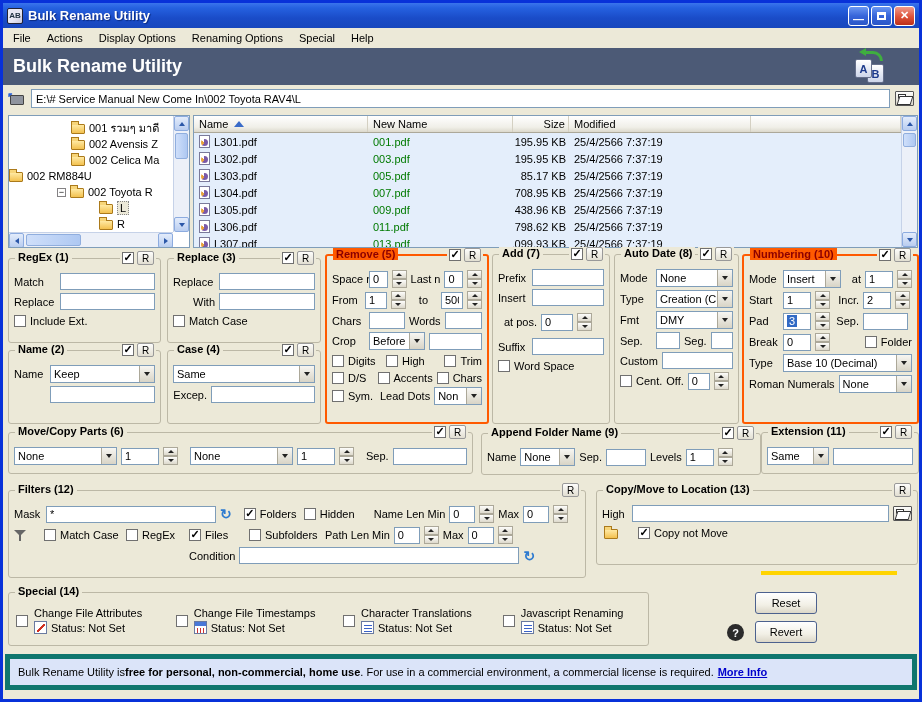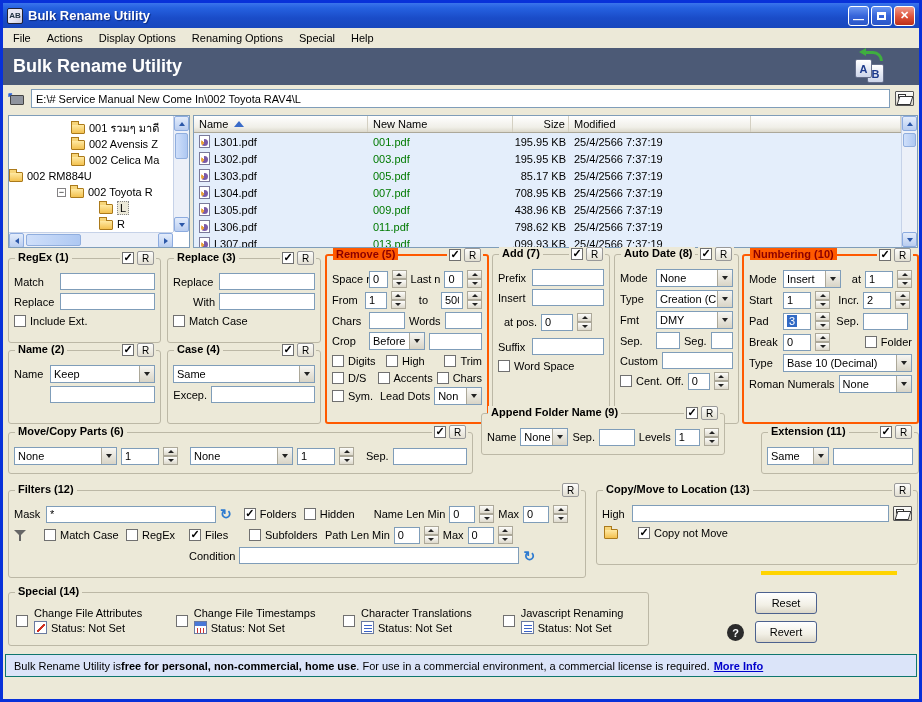--- a/index.html
+++ b/index.html
@@ -106,21 +106,21 @@
   .yellow-line{position:absolute;height:4px;background:#ffd400}
 
   
   .mini{width:13px;height:13px;background:#fff;border:1px solid #6a7aa0;position:relative;flex:0 0 auto}
   .mini.attr::after{content:"";position:absolute;left:2px;top:2px;width:8px;height:8px;background:linear-gradient(135deg,transparent 40%,#d03020 40%,#d03020 60%,transparent 60%)}
   .mini.cal{background:linear-gradient(180deg,#4a78d8 0 4px,#fff 4px)}
   .mini.cal::after{content:"";position:absolute;left:2px;top:6px;width:8px;height:5px;background:repeating-linear-gradient(90deg,#c33 0 1px,transparent 1px 3px)}
   .mini.lines::after{content:"";position:absolute;left:2px;top:3px;width:8px;height:8px;background:repeating-linear-gradient(180deg,#3a62c8 0 1px,transparent 1px 3px)}
 
   
-  .license{position:absolute;left:2px;right:2px;top:651px;height:23px;background:#dbe4f9;border:1px solid #0f766e;display:flex;align-items:center;padding-left:8px;white-space:nowrap;overflow:hidden}
+  .license{position:absolute;left:2px;right:2px;top:651px;height:36px;background:#dbe4f9;border:5px solid #0f766e;display:flex;align-items:center;padding-left:8px;white-space:nowrap;overflow:hidden}
   .license b{font-weight:bold}
   .license .link{color:#0000cc;font-weight:bold;text-decoration:underline;margin-left:4px}
   .statusbar{position:absolute;left:0;right:0;bottom:0;height:20px;background:#ECE9D8;display:flex;gap:3px;padding:2px 3px}
   .scell{border:1px solid;border-color:#aca899 #fff #fff #aca899;padding:1px 5px;white-space:nowrap;overflow:hidden}
   .grip{position:absolute;right:1px;bottom:1px;width:12px;height:12px;background:repeating-linear-gradient(135deg,transparent 0 3px,#aaa 3px 4px)}
 </style>
 </head>
 <body>
 
 <div class="win">
@@ -756,21 +756,21 @@
           </span>
           <span class="sbn">
             <i class="tri dn"></i>
           </span>
         </span>
         <span class="lb" style="margin-left:8px">Sep.</span>
         <input class="field" style="flex: 1 1 0%;">
       </div>
   </div>
 
-  <div class="group" style="left:478px;top:410px;width:244px;height:42px">
+  <div class="group" style="left:478px;top:430px;width:280px;height:42px">
     <div class="glabel">Append Folder Name (9)</div>
     <div class="ghdr">
         <span class="cb checked"></span>
         <span class="rbtn">R</span>
       </div>
     <div class="frow">
         <span class="lb">Name</span>
         <div class="combo" style="width:55px">
           <span class="combo-val">None</span>
           <span class="combo-btn">

